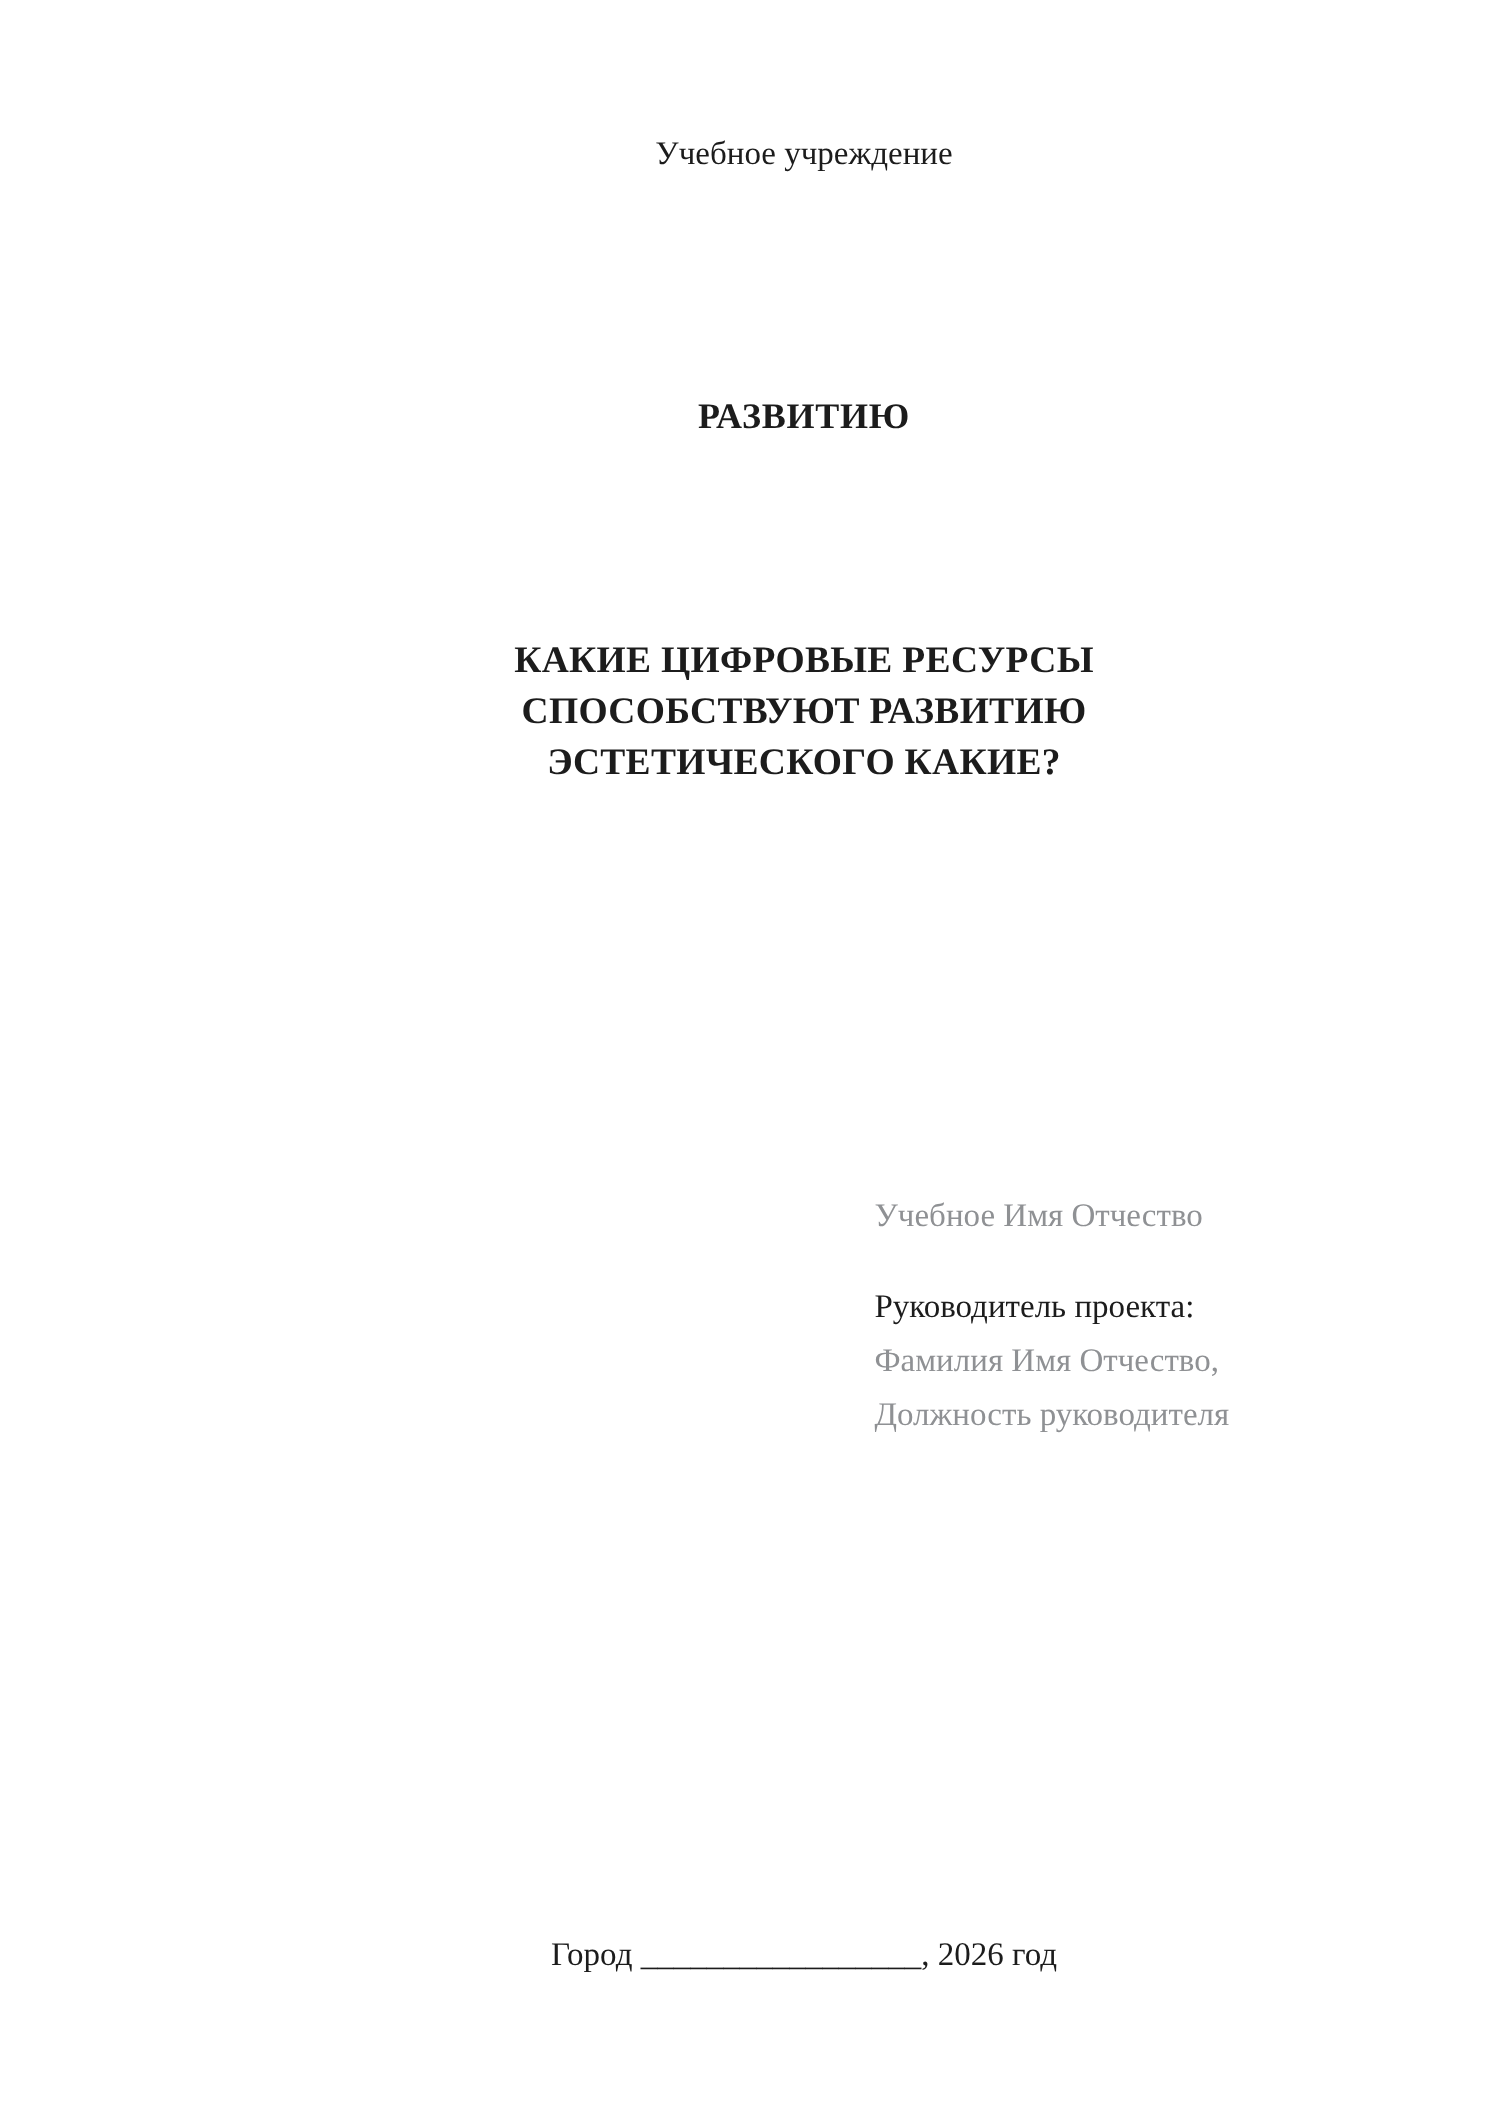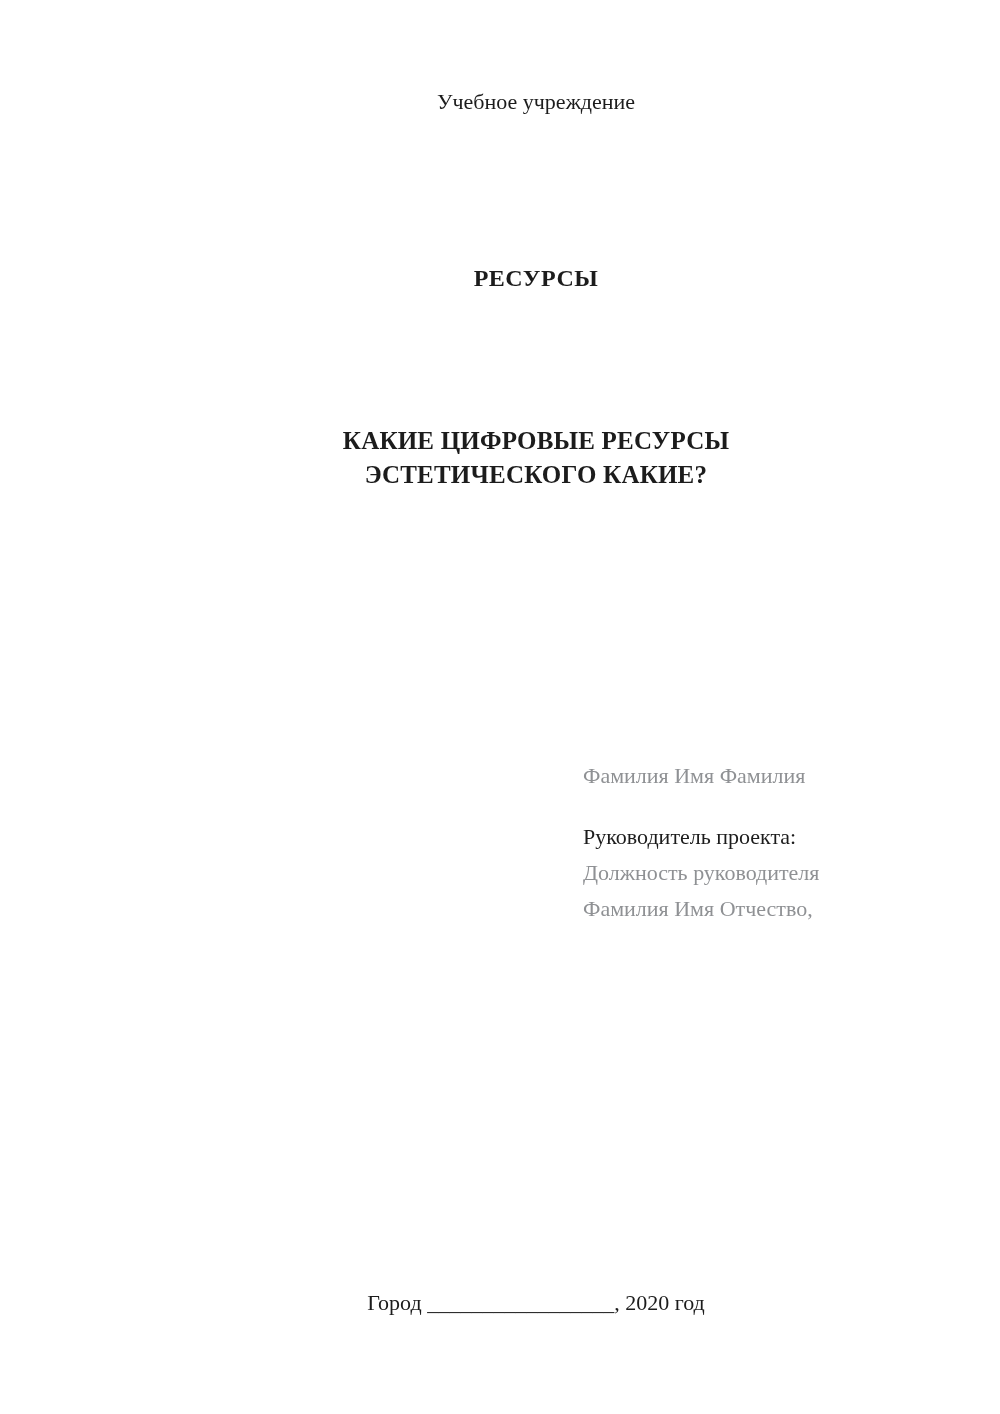--- a/index.html
+++ b/index.html
@@ -69,34 +69,35 @@
   }
 </style>
 </head>
 <body>
 
 <div class="page">
   <div class="content">
 
     <div class="institution">Учебное учреждение</div>
 
-    <div class="doc-type">РЕСУРСЫ</div>
+    <div class="doc-type">РАЗВИТИЮ</div>
 
     <div class="report-title">
       <div>КАКИЕ ЦИФРОВЫЕ РЕСУРСЫ</div>
+      <div>СПОСОБСТВУЮТ РАЗВИТИЮ</div>
       <div>ЭСТЕТИЧЕСКОГО КАКИЕ?</div>
     </div>
 
     <div class="credits">
       <div class="credits-block">
-        <div class="placeholder-text">Фамилия Имя Фамилия</div>
+        <div class="placeholder-text">Учебное Имя Отчество</div>
       </div>
 
       <div class="credits-block">
         <div>Руководитель проекта:</div>
+        <div class="placeholder-text">Фамилия Имя Отчество,</div>
         <div class="placeholder-text">Должность руководителя</div>
-        <div class="placeholder-text">Фамилия Имя Отчество,</div>
       </div>
     </div>
   </div>
 
-  <div class="footer-line"><span>Город </span><span>_________________</span><span>, 2020 год</span></div>
+  <div class="footer-line"><span>Город </span><span>_________________</span><span>, 2026 год</span></div>
 </div>
 
 </body></html>

